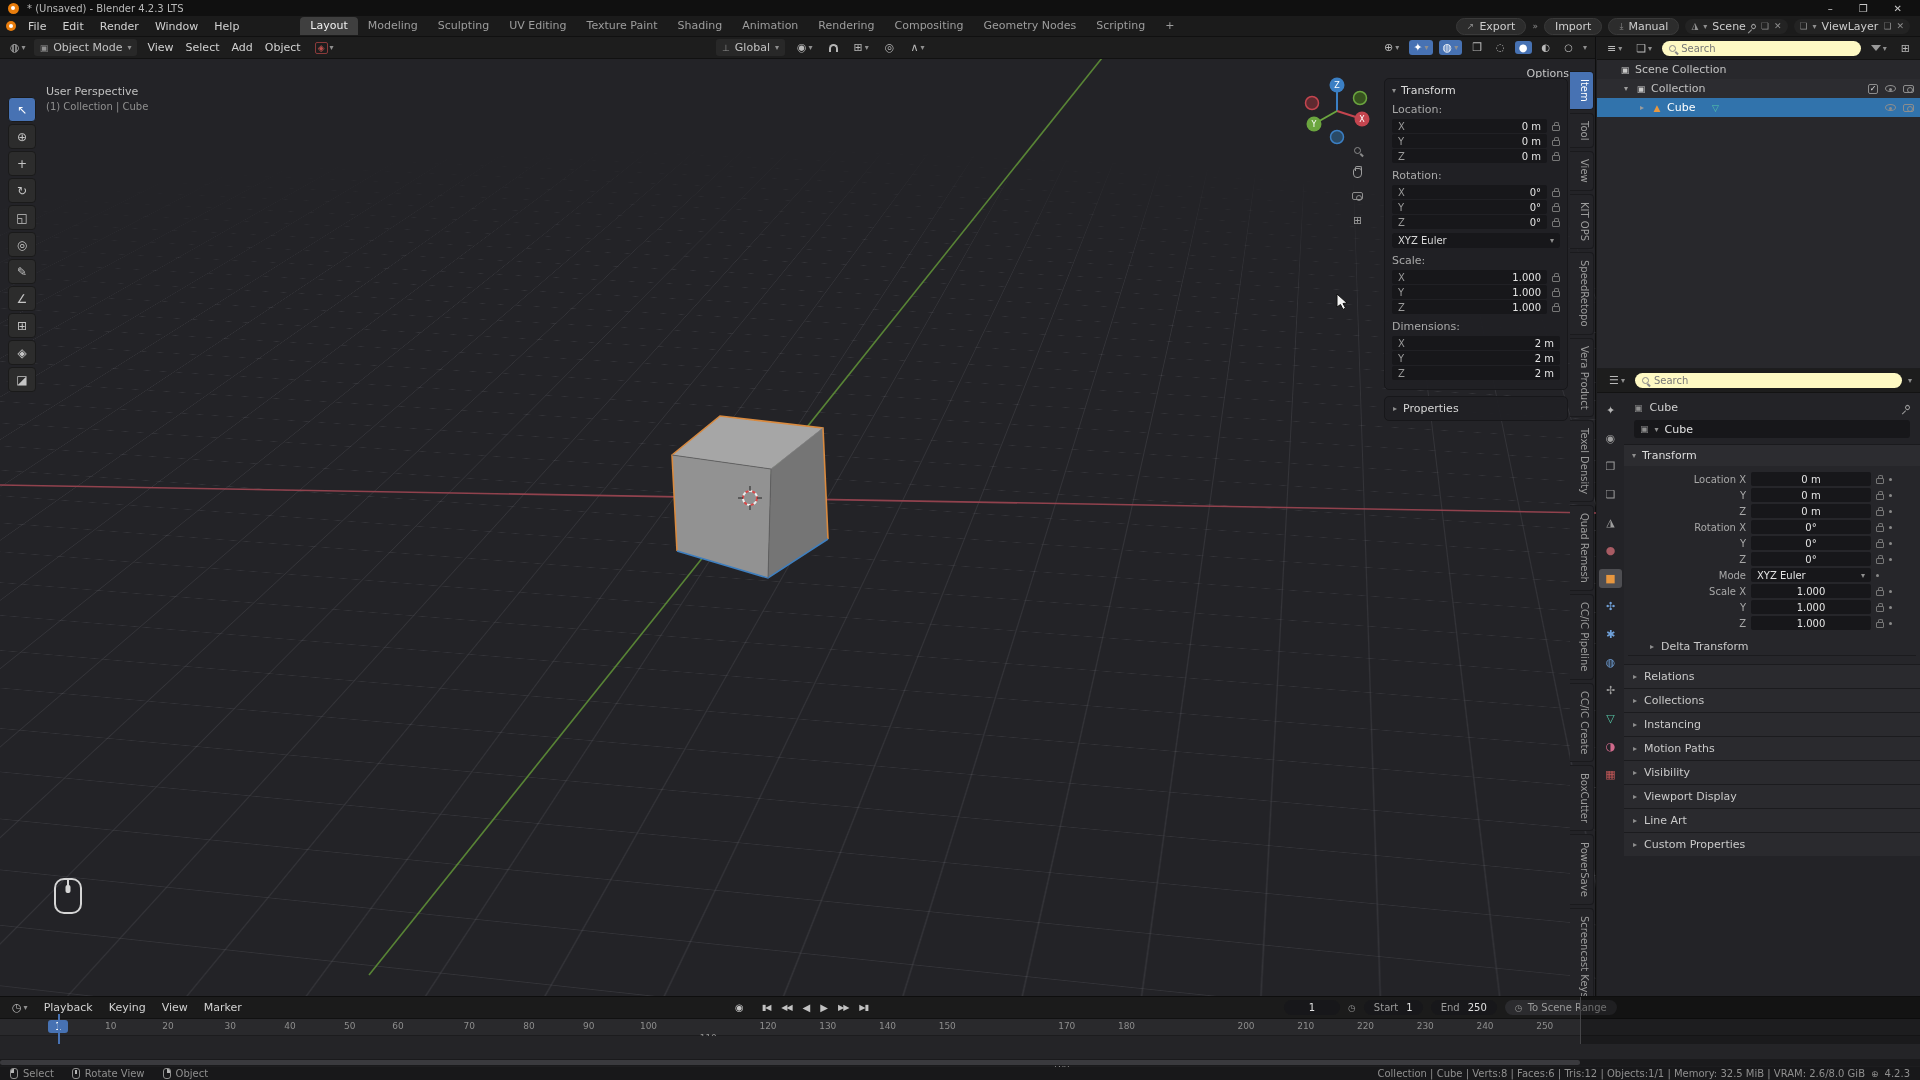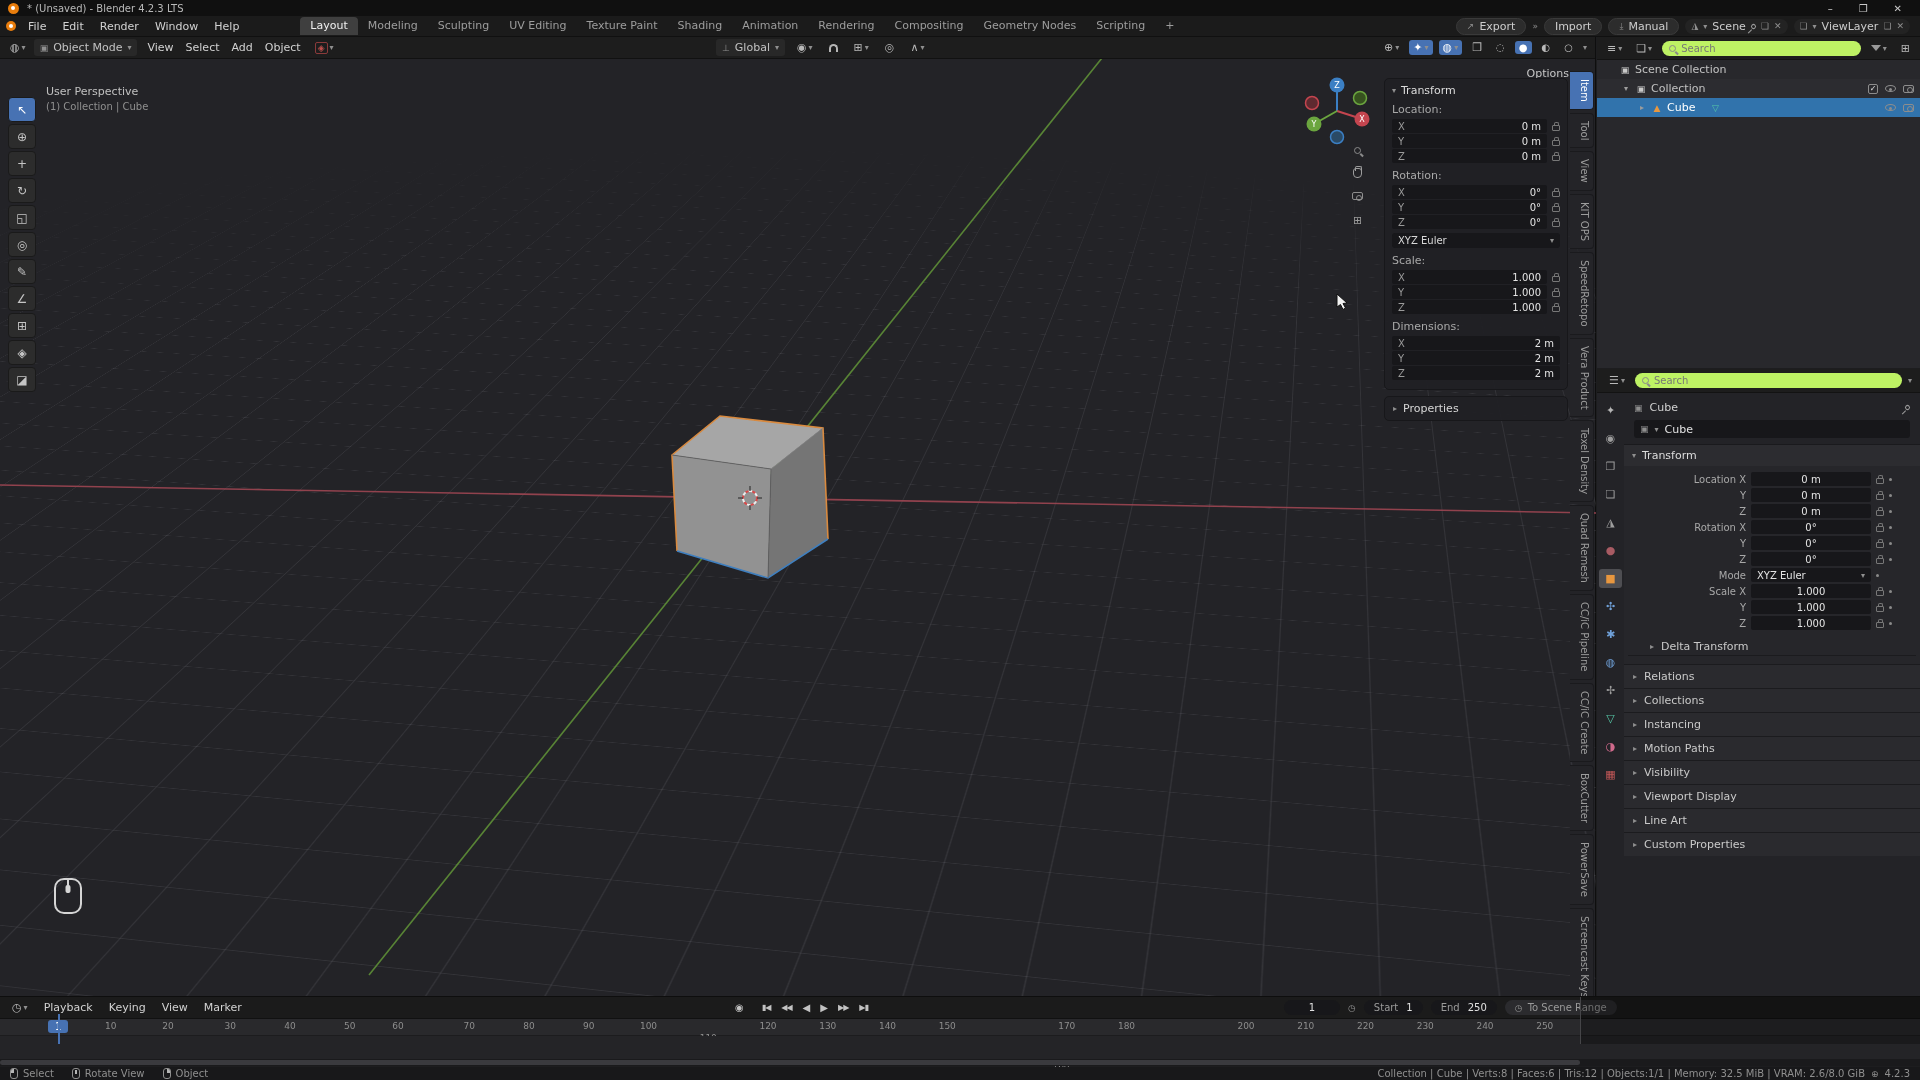--- a/index.html
+++ b/index.html
@@ -91,21 +91,21 @@
 .np-drop { background:#17171a; border-radius:3px; height:15px; display:flex; align-items:center; padding:0 6px; color:#d8d8d8; font-size:10px; margin:4px 0 2px; }
 .np-drop .chev { margin-left:auto; }
 #np-props { margin-top:6px; background:rgba(32,32,36,0.96); border:1px solid #17171a; border-radius:5px; padding:5px 8px; display:flex; gap:6px; align-items:center; color:#d6d6d6; }
 #npanel-tabs { position:absolute; left:1570px; top:12px; width:24px; display:flex; flex-direction:column; gap:3px; }
 .ntab { writing-mode:vertical-rl; background:#242428; color:#9d9d9d; font-size:10px; padding:7px 3px; border-radius:0 4px 4px 0; border:1px solid #1a1a1d; border-left:none; white-space:nowrap; }
 .ntab.active { background:#4772b3; color:#fff; }
 
 
 #outliner { position:absolute; left:1597px; top:37px; width:323px; height:331px; background:#28282c; }
 #outliner-header { height:23px; background:#1d1d1d; border-bottom:1px solid #131313; display:flex; align-items:center; gap:6px; padding:0 6px; }
-.search-box { flex:1; background:#bef264; border-radius:9px; height:15px; display:flex; align-items:center; gap:5px; padding:0 7px; color:#777; font-size:10px; }
+.search-box { flex:1; background:#fef9c3; border-radius:9px; height:15px; display:flex; align-items:center; gap:5px; padding:0 7px; color:#777; font-size:10px; }
 .ol-row { height:19px; display:flex; align-items:center; gap:4px; padding-right:6px; }
 .ol-row.alt { background:#2c2c30; }
 .ol-row.selected { background:#3173ac; color:#fff; }
 .ol-chev { width:10px; text-align:center; font-size:8px; color:#9d9d9d; }
 .ol-icon { font-size:9px; width:12px; text-align:center; }
 .ol-label { font-size:11px; }
 .ol-controls { margin-left:auto; display:flex; gap:7px; align-items:center; }
 
 
 #properties { position:absolute; left:1597px; top:369px; width:323px; height:627px; background:#232327; }

